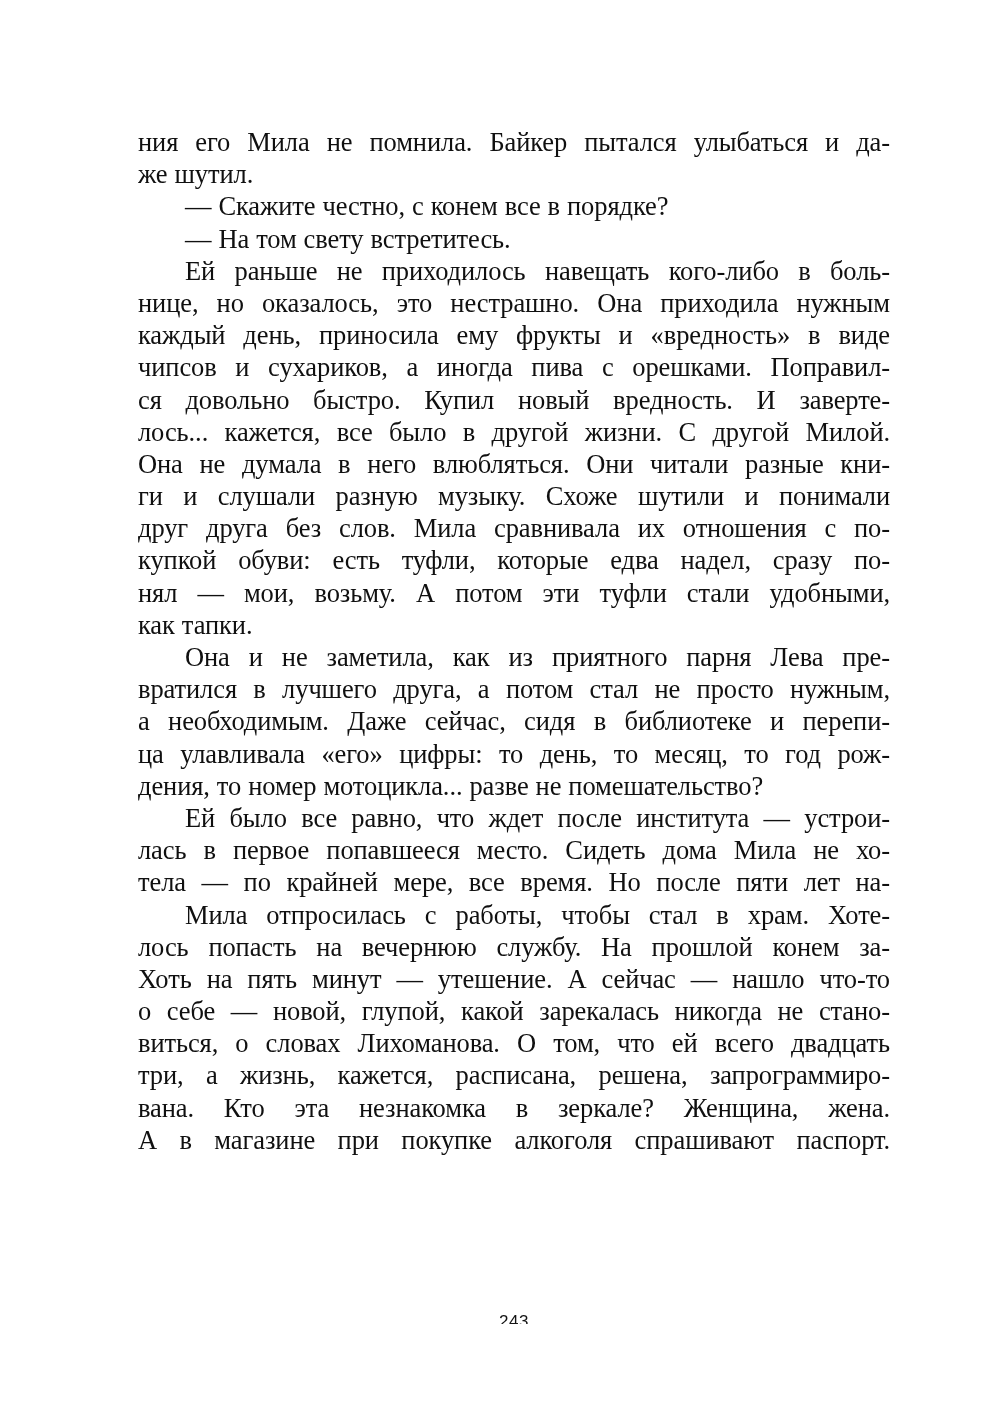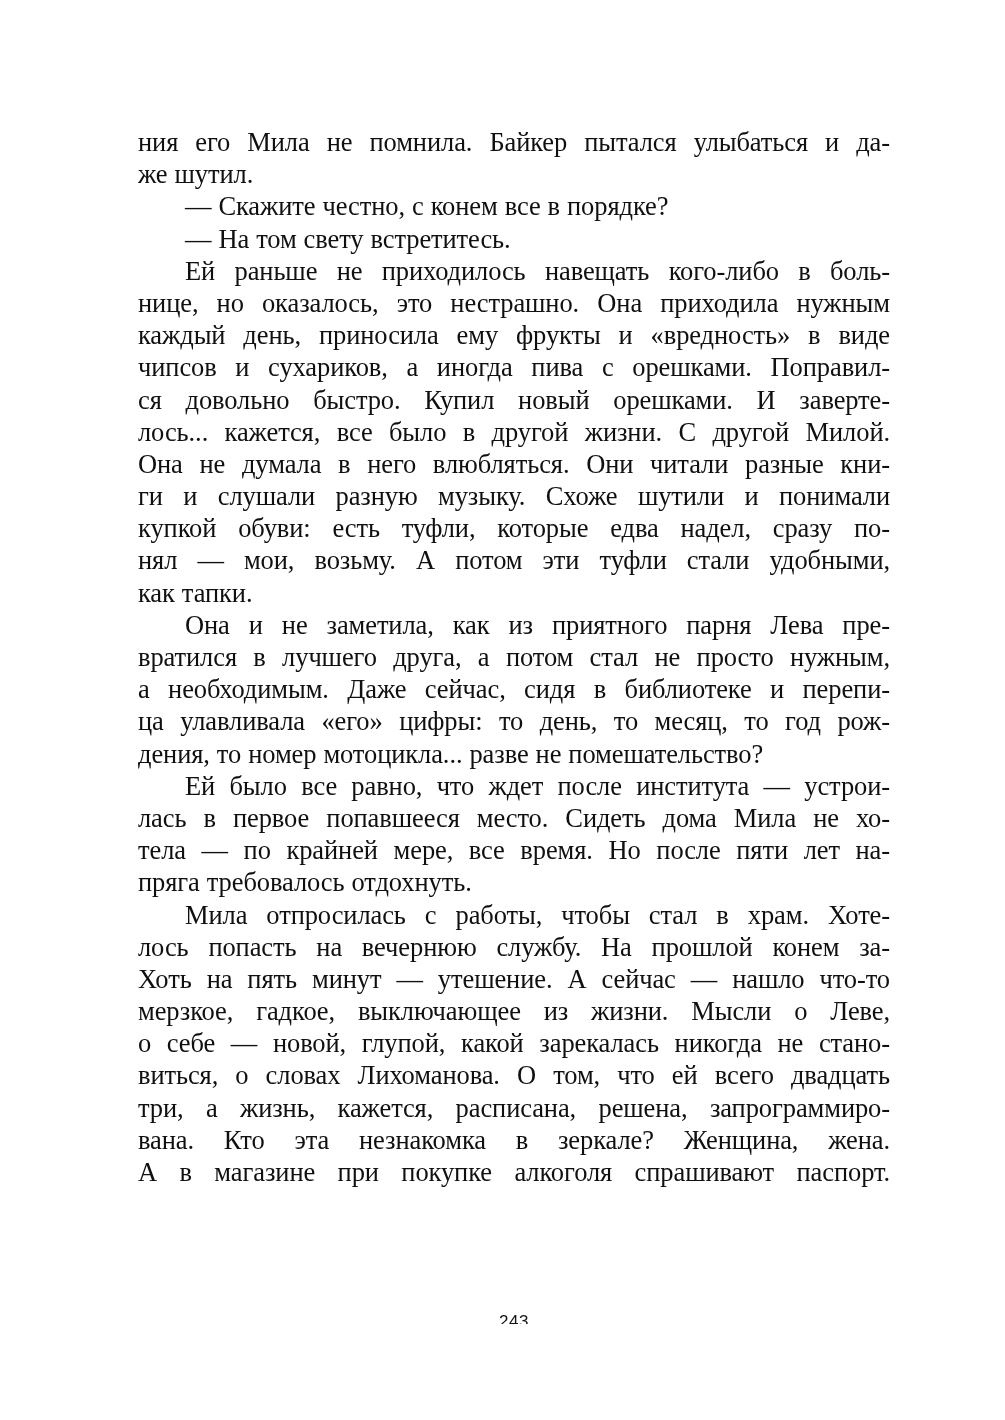--- a/index.html
+++ b/index.html
@@ -59,40 +59,39 @@
 <div class="book-page">
   <div class="text-block">
     <div class="ln">ния его Мила не помнила. Байкер пытался улыбаться и да-</div>
     <div class="ln pend">же шутил.</div>
     <div class="ln pend ind">— Скажите честно, с конем все в порядке?</div>
     <div class="ln pend ind">— На том свету встретитесь.</div>
     <div class="ln ind">Ей раньше не приходилось навещать кого-либо в боль-</div>
     <div class="ln">нице, но оказалось, это нестрашно. Она приходила нужным</div>
     <div class="ln">каждый день, приносила ему фрукты и «вредность» в виде</div>
     <div class="ln">чипсов и сухариков, а иногда пива с орешками. Поправил-</div>
-    <div class="ln">ся довольно быстро. Купил новый орешками. И заверте-</div>
+    <div class="ln">ся довольно быстро. Купил новый вредность. И заверте-</div>
     <div class="ln">лось... кажется, все было в другой жизни. С другой Милой.</div>
     <div class="ln">Она не думала в него влюбляться. Они читали разные кни-</div>
     <div class="ln">ги и слушали разную музыку. Схоже шутили и понимали</div>
+    <div class="ln">друг друга без слов. Мила сравнивала их отношения с по-</div>
     <div class="ln">купкой обуви: есть туфли, которые едва надел, сразу по-</div>
     <div class="ln">нял — мои, возьму. А потом эти туфли стали удобными,</div>
     <div class="ln pend">как тапки.</div>
     <div class="ln ind">Она и не заметила, как из приятного парня Лева пре-</div>
     <div class="ln">вратился в лучшего друга, а потом стал не просто нужным,</div>
     <div class="ln">а необходимым. Даже сейчас, сидя в библиотеке и перепи-</div>
     <div class="ln">ца улавливала «его» цифры: то день, то месяц, то год рож-</div>
     <div class="ln pend">дения, то номер мотоцикла... разве не помешательство?</div>
     <div class="ln ind">Ей было все равно, что ждет после института — устрои-</div>
     <div class="ln">лась в первое попавшееся место. Сидеть дома Мила не хо-</div>
     <div class="ln">тела — по крайней мере, все время. Но после пяти лет на-</div>
-    <div class="ln pend">пряга требовалось отдохнуть.</div>
     <div class="ln ind">Мила отпросилась с работы, чтобы стал в храм. Хоте-</div>
     <div class="ln">лось попасть на вечернюю службу. На прошлой конем за-</div>
     <div class="ln">Хоть на пять минут — утешение. А сейчас — нашло что-то</div>
-    <div class="ln">мерзкое, гадкое, выключающее из жизни. Мысли о Леве,</div>
     <div class="ln">о себе — новой, глупой, какой зарекалась никогда не стано-</div>
     <div class="ln">виться, о словах Лихоманова. О том, что ей всего двадцать</div>
     <div class="ln">три, а жизнь, кажется, расписана, решена, запрограммиро-</div>
     <div class="ln">вана. Кто эта незнакомка в зеркале? Женщина, жена.</div>
     <div class="ln">А в магазине при покупке алкоголя спрашивают паспорт.</div>
   </div>
   <div class="folio">243</div>
 </div>
 
 </body></html>

